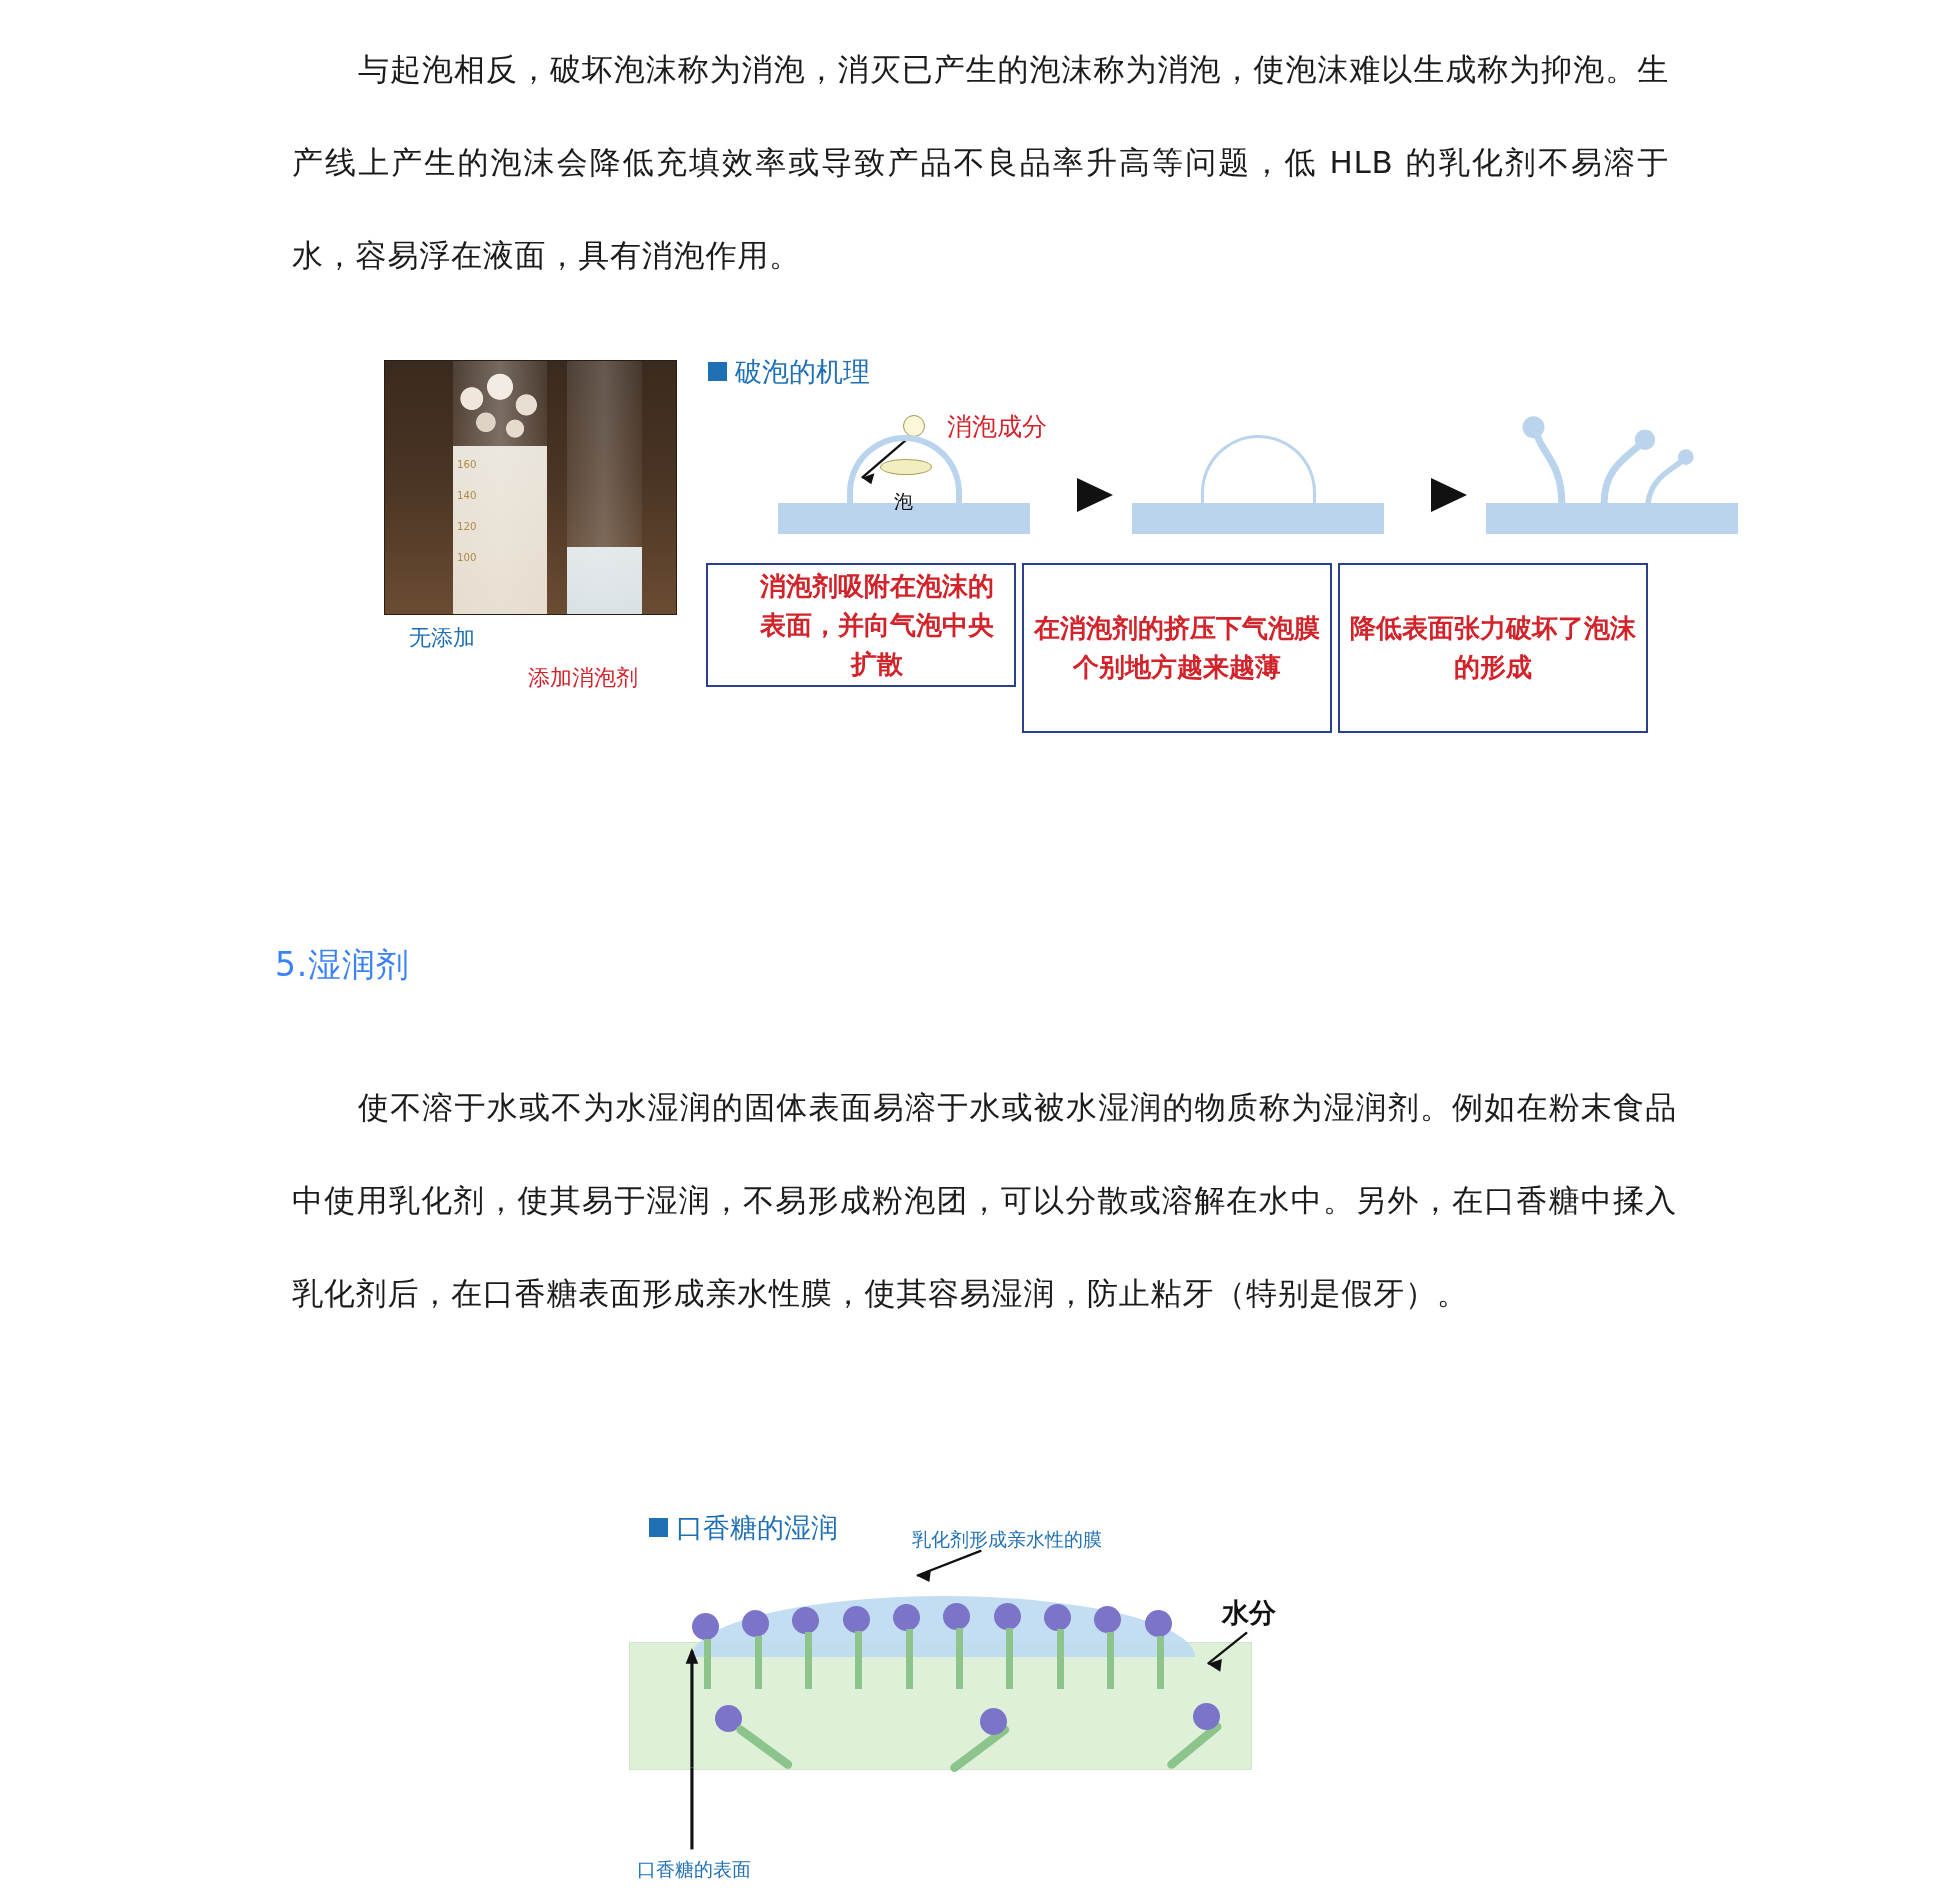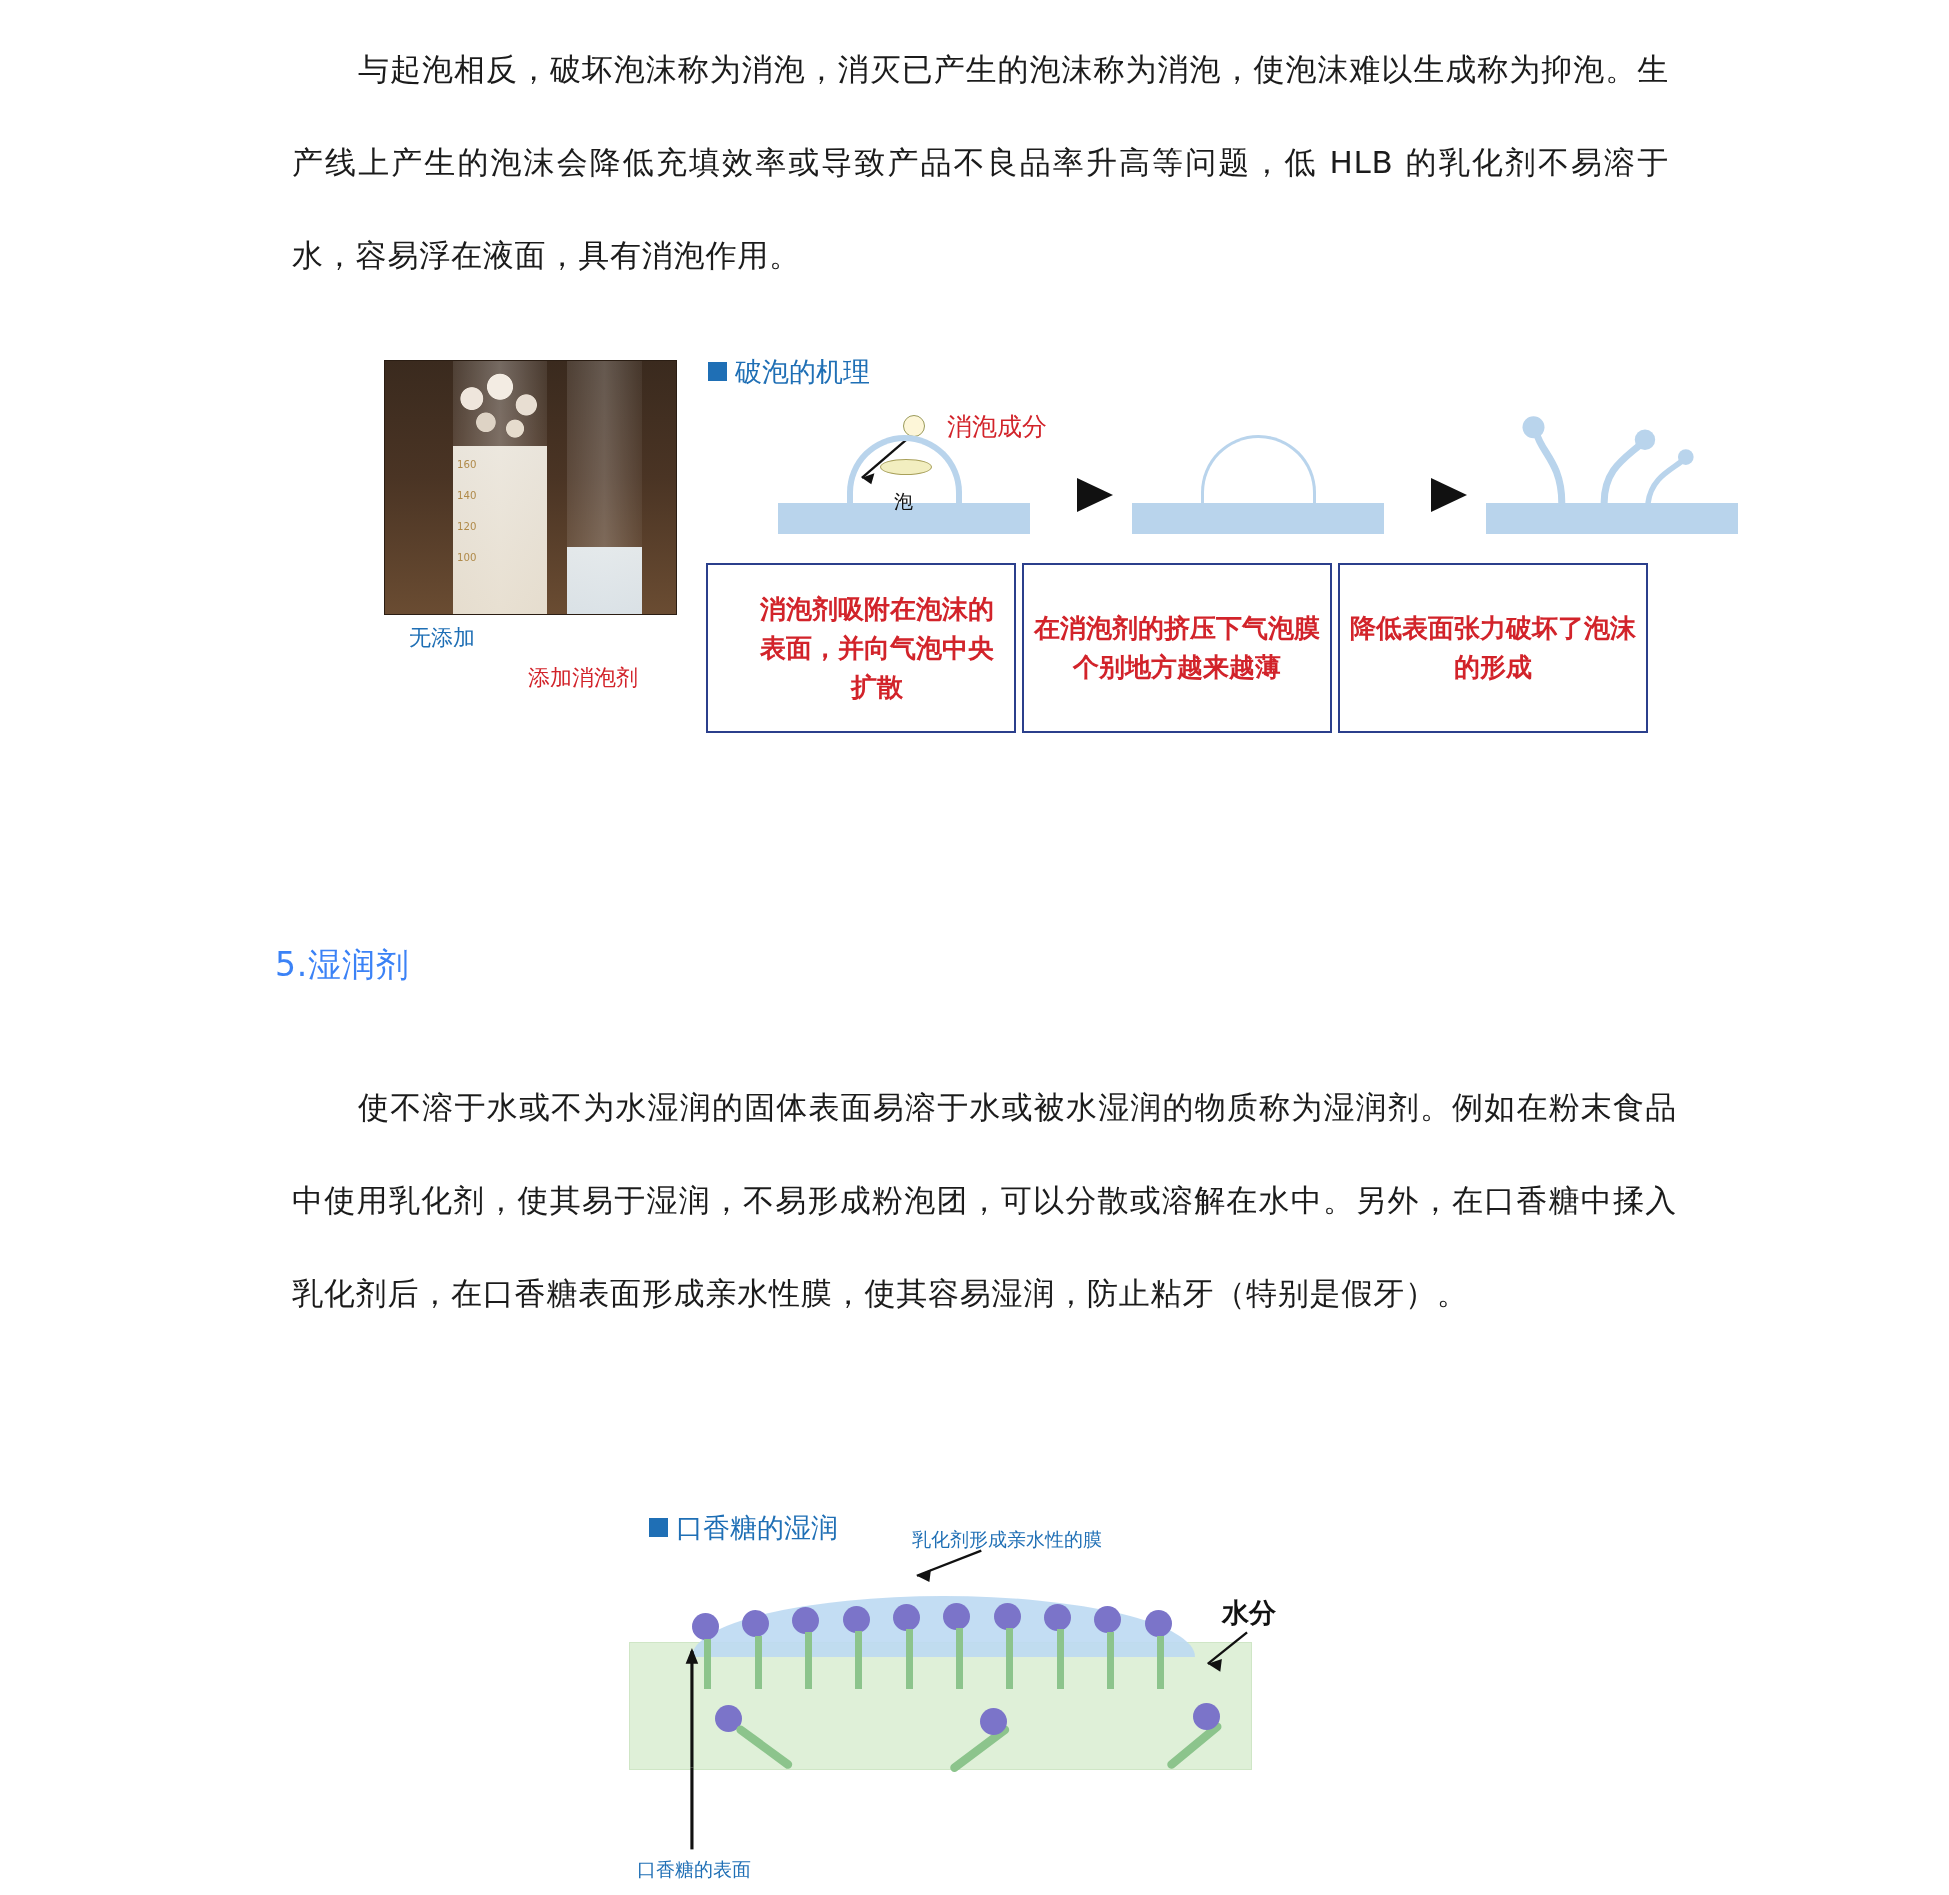--- a/index.html
+++ b/index.html
@@ -337,21 +337,21 @@
       <svg class="overlay" width="252" height="157" viewBox="0 0 320 200">
         <path d="M96,160 C96,110 70,96 64,72" stroke="#b9d4ec" stroke-width="9" fill="none" stroke-linecap="round"></path>
         <circle cx="60" cy="64" r="14" fill="#b9d4ec"></circle>
         <path d="M150,160 C150,118 176,104 196,86" stroke="#b9d4ec" stroke-width="9" fill="none" stroke-linecap="round"></path>
         <circle cx="202" cy="80" r="13" fill="#b9d4ec"></circle>
         <path d="M206,160 C210,130 232,120 248,108" stroke="#b9d4ec" stroke-width="7" fill="none" stroke-linecap="round"></path>
         <circle cx="254" cy="102" r="10" fill="#b9d4ec"></circle>
       </svg>
     </div>
 
-    <div class="panel-box" style="left:706px; top:225px; width:310px; height:170px;padding-left:40px;">消泡剂吸附在泡沫的表面，并向气泡中央扩散</div>
+    <div class="panel-box" style="left:706px; top:225px; width:310px; height:124px;padding-left:40px;">消泡剂吸附在泡沫的表面，并向气泡中央扩散</div>
     <div class="panel-box" style="left:1022px; top:225px; width:310px; height:170px;">在消泡剂的挤压下气泡膜个别地方越来越薄</div>
     <div class="panel-box" style="left:1338px; top:225px; width:310px; height:170px;">降低表面张力破坏了泡沫的形成</div>
   </div>
 
   <div class="sec-heading" style="left:275px; top:943px;">5.湿润剂</div>
 
   <div class="para indent" style="left:277px; top:1046px; width:1415px;">
     <p>使不溶于水或不为水湿润的固体表面易溶于水或被水湿润的物质称为湿润剂。例如在粉末食品中使用乳化剂，使其易于湿润，不易形成粉泡团，可以分散或溶解在水中。另外，在口香糖中揉入乳化剂后，在口香糖表面形成亲水性膜，使其容易湿润，防止粘牙（特别是假牙）。</p>
   </div>
 

